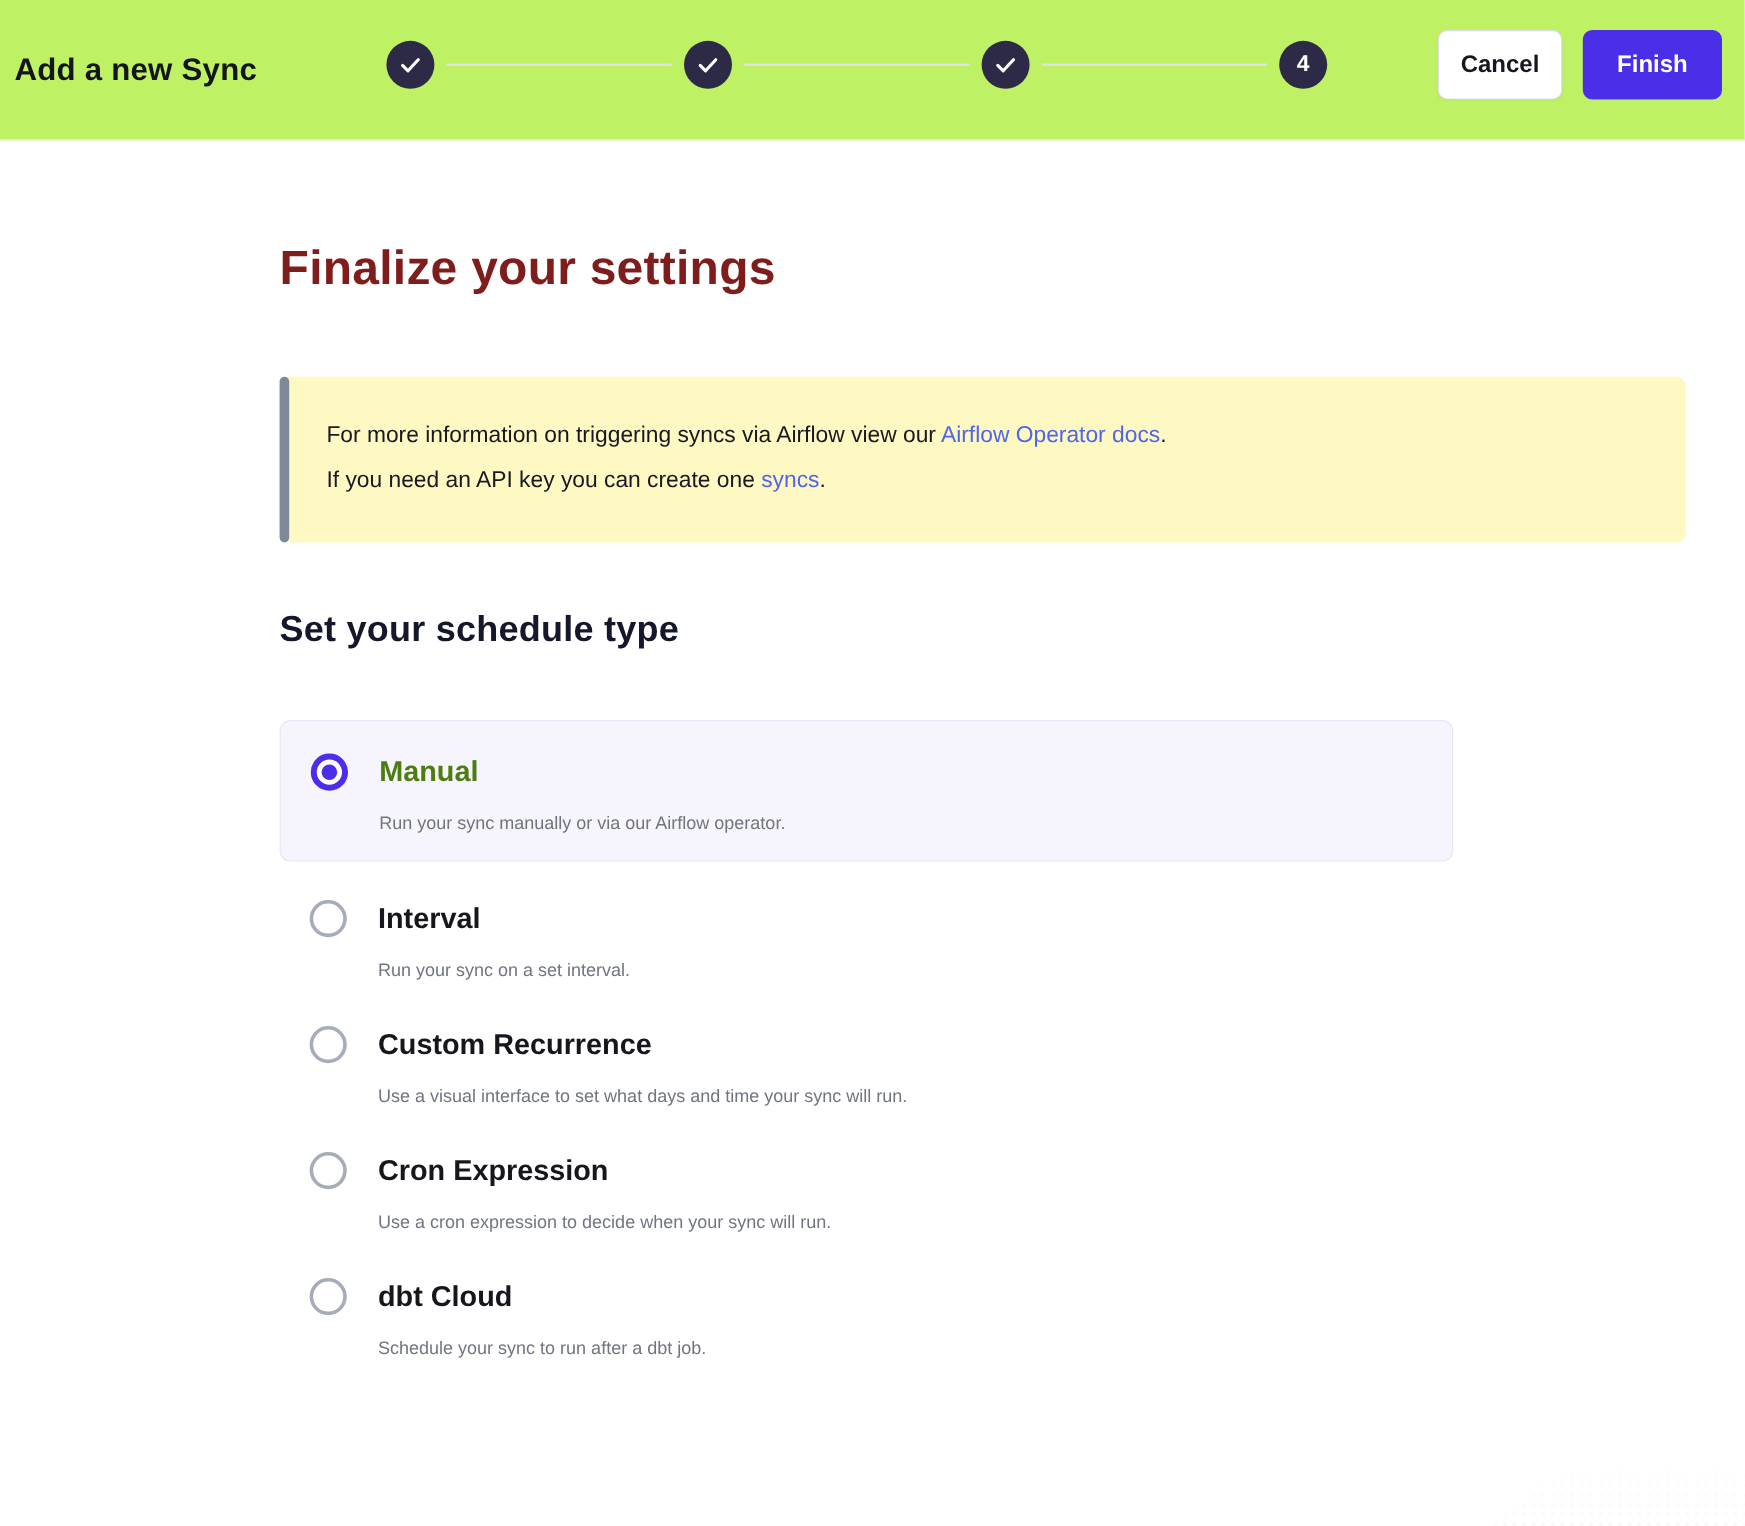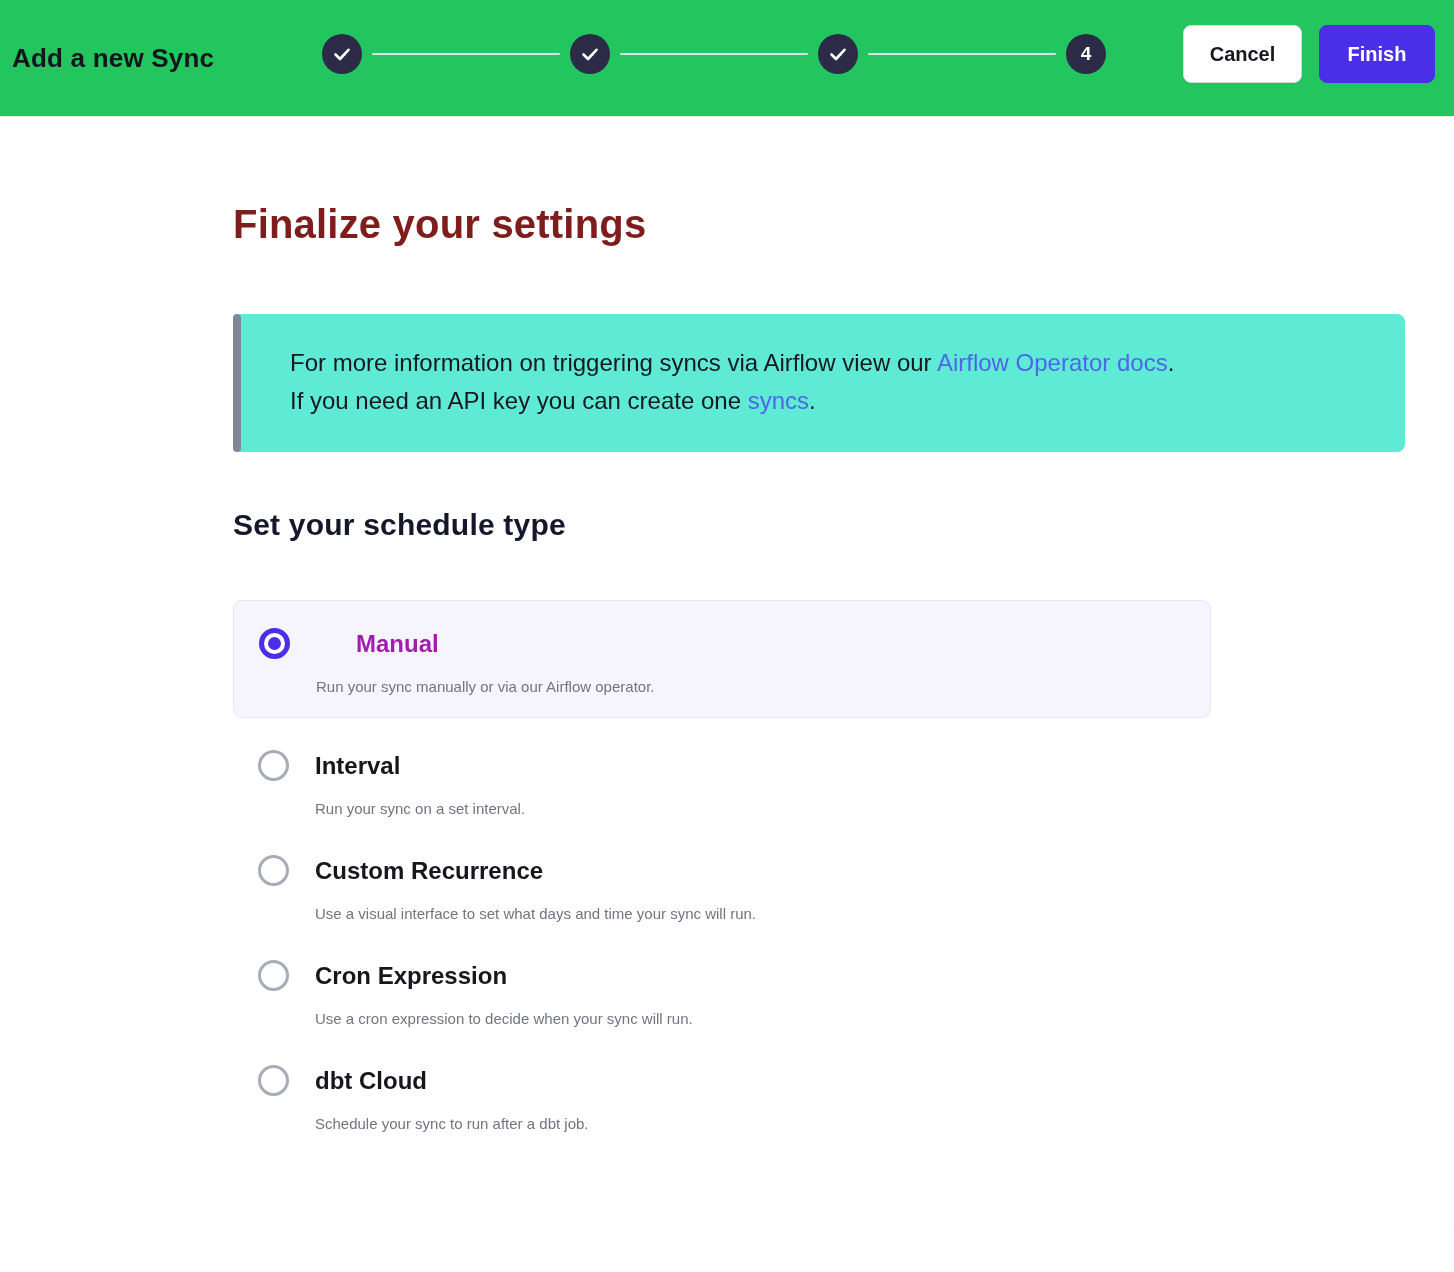--- a/index.html
+++ b/index.html
@@ -9,21 +9,21 @@
     background: #ffffff;
     color: #16161d;
     position: relative;
     overflow: hidden;
   }
 
   
   .wizard-header {
     position: relative;
     height: 117px;
-    background: #22c55e;
+    background: #bef264;
     border-bottom: 1px solid #e9ebef;
   }
   .wizard-title {
     position: absolute;
     left: 12px;
     top: 50%;
     transform: translateY(-50%);
     font-size: 26px;
     font-weight: 700;
     color: #15151e;
@@ -72,21 +72,21 @@
     border-radius: 8px;
     font-family: "Liberation Sans", sans-serif;
     font-size: 20px;
     font-weight: 700;
     cursor: pointer;
     display: flex;
     align-items: center;
     justify-content: center;
   }
   .btn-cancel {
-    width: 119px;
+    width: 104px;
     background: #ffffff;
     border: 1px solid #d9dce2;
     color: #17171f;
     box-shadow: 0 1px 2px rgba(20,20,40,.04);
   }
   .btn-finish {
     width: 116px;
     background: #4b2ee8;
     border: 1px solid #4b2ee8;
     color: #ffffff;
@@ -102,24 +102,24 @@
     padding-top: 85px;
     font-size: 40px;
     font-weight: 700;
     color: #7f1d1d;
     letter-spacing: .2px;
   }
   .callout {
     position: relative;
     margin-top: 67px;
     width: 1172px;
-    background: #5eead4;
+    background: #fef9c3;
     border-radius: 8px;
-    padding: 30px 40px 32px 57px;
-    font-size: 24px;
+    padding: 30px 40px 32px 39px;
+    font-size: 19px;
     line-height: 38px;
     color: #181821;
   }
   .callout-bar {
     position: absolute;
     left: 0; top: 0; bottom: 0;
     width: 8px;
     background: #7f8899;
     border-radius: 6px;
   }
@@ -177,21 +177,21 @@
     border-radius: 50%;
     background: #4b2ee8;
   }
 
   .option-label {
     font-size: 24px;
     font-weight: 700;
     color: #16161d;
     line-height: 31px;
   }
-  .option.selected-card .option-label { color: #a21caf; margin-left: 40px; }
+  .option.selected-card .option-label { color: #4d7c0f; }
   .option-desc {
     margin-top: 14px;
     font-size: 15px;
     color: #70757f;
     line-height: 28px;
   }
 
   
   .dots-decoration {
     position: absolute;

